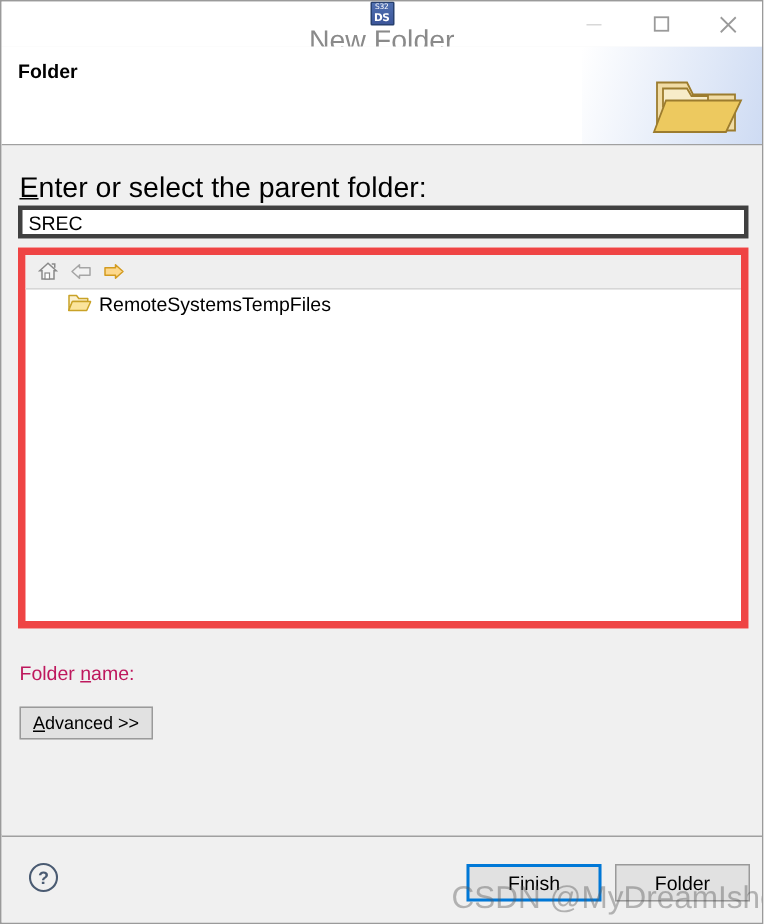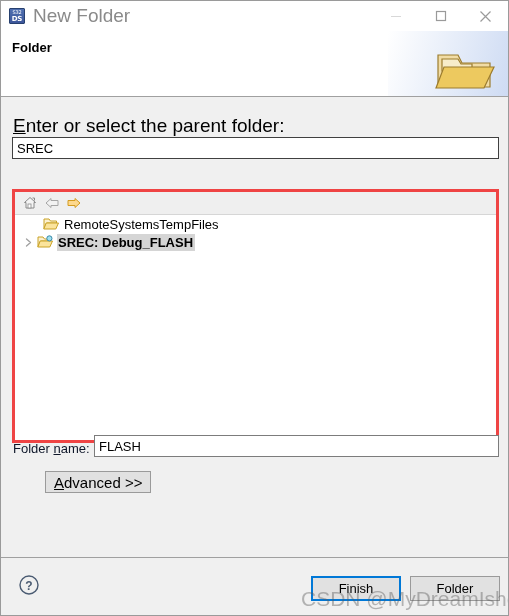--- a/index.html
+++ b/index.html
@@ -29,20 +29,21 @@
 
   
   #titlebar {
     position: absolute;
     left: 0; top: 0;
     width: 100%;
     height: 30px;
     background: #ffffff;
     display: flex;
     align-items: center;
+    flex-direction: column;
   }
   #app-icon {
     width: 16px; height: 16px;
     margin-left: 8px;
     margin-right: 8px;
     background: linear-gradient(#4f6fb0, #3c569a);
     border: 1px solid #27406f;
     box-sizing: border-box;
     border-radius: 1px;
     position: relative;
@@ -141,40 +142,39 @@
     color: #000;
   }
   .mn { text-decoration: underline; }
 
   #parent-input {
     position: absolute;
     left: 11px; top: 40px;
     width: 487px;
     height: 22px;
     box-sizing: border-box;
-    border: 1px solid #404040;
+    border: 3px solid #404040;
     background: #ffffff;
     font-family: "Liberation Sans", sans-serif;
     font-size: 13px;
     color: #000;
     padding: 0 4px;
     outline: none;
   }
 
   
   #tree-panel {
     position: absolute;
     left: 11px; top: 68px;
     width: 487px;
     height: 254px;
     box-sizing: border-box;
-    border: 3px solid #ef4444;
+    border: 5px solid #ef4444;
     background: #ffffff;
     overflow: hidden;
-    margin-top: 24px;
   }
   #tree-toolbar {
     height: 23px;
     background: #efefef;
     border-bottom: 1px solid #d6d6d6;
     display: flex;
     align-items: center;
     padding-left: 4px;
     box-sizing: border-box;
   }
@@ -217,21 +217,21 @@
   .tree-row.selected .tree-label {
     font-weight: bold;
     background: #d5d5d5;
   }
 
   
   #fname-label {
     position: absolute;
     left: 12px; top: 344px;
     font-size: 13px;
-    color: #0f172a;
+    color: #be185d;
   }
   #fname-input {
     position: absolute;
     left: 93px; top: 338px;
     width: 405px;
     height: 22px;
     box-sizing: border-box;
     border: 1px solid #7c7c7c;
     background: #ffffff;
     font-family: "Liberation Sans", sans-serif;
@@ -243,25 +243,24 @@
 
   #advanced-btn {
     position: absolute;
     left: 12px; top: 374px;
     min-width: 88px;
     height: 22px;
     box-sizing: border-box;
     border: 1px solid #9a9a9a;
     background: #e1e1e1;
     font-family: "Liberation Sans", sans-serif;
-    font-size: 15px;
+    font-size: 12px;
     color: #000;
     padding: 0 8px;
     cursor: default;
-    margin-left: 32px;
   }
 
   
   #footer {
     position: absolute;
     left: 0; top: 556px;
     width: 100%;
     height: 59px;
     background: #f0f0f0;
     border-top: 1px solid #a0a0a0;
@@ -382,42 +381,26 @@
         <div class="tree-row" style="padding-left:27px;">
           <span class="tree-icon">
             <svg width="16" height="14" viewBox="0 0 16 14">
               <path d="M1 2 L6 2 L7.5 4 L13.5 4 L13.5 6 L3.5 6 L1 11.5 Z" fill="#fbf0cf" stroke="#c9a227" stroke-width="1" stroke-linejoin="round"></path>
               <path d="M3.2 6 L15.5 6 L12.8 12 L0.8 12 Z" fill="#fbe49c" stroke="#c9a227" stroke-width="1" stroke-linejoin="round"></path>
             </svg>
           </span>
           <span class="tree-label">RemoteSystemsTempFiles</span>
         </div>
 
-        <div class="tree-row selected">
-          <span class="twisty">
-            <svg width="9" height="9" viewBox="0 0 9 9">
-              <path d="M2.5 1 L6.5 4.5 L2.5 8" fill="none" stroke="#a0a0a0" stroke-width="1.3" stroke-linecap="round" stroke-linejoin="round"></path>
-            </svg>
-          </span>
-          <span class="tree-icon">
-            <svg width="16" height="14" viewBox="0 0 16 14">
-              <path d="M1 2 L6 2 L7.5 4 L13.5 4 L13.5 6 L3.5 6 L1 11.5 Z" fill="#fbf0cf" stroke="#c9a227" stroke-width="1" stroke-linejoin="round"></path>
-              <path d="M3.2 6 L15.5 6 L12.8 12 L0.8 12 Z" fill="#fbe49c" stroke="#c9a227" stroke-width="1" stroke-linejoin="round"></path>
-              <circle cx="12.4" cy="3.4" r="2.6" fill="#9fe0f2" stroke="#2d7f9d" stroke-width="0.9"></circle>
-            </svg>
-          </span>
-          <span class="tree-label">SREC: Debug_FLASH</span>
-        </div>
 
       </div>
     </div>
 
     <div id="fname-label"><span>Folder </span><span class="mn">n</span><span>ame:</span></div>
 
-    <input id="fname-input" type="text" value="FLASH" style="">
 
     <button id="advanced-btn"><span class="mn">A</span><span>dvanced &gt;&gt;</span></button>
 
   </div>
 
   <div id="footer">
     <svg id="help-btn" viewBox="0 0 22 22">
       <circle cx="11" cy="11" r="9" fill="none" stroke="#4a5b72" stroke-width="1.4"></circle>
       <text x="11" y="15.5" text-anchor="middle" font-family="Liberation Sans, sans-serif" font-size="12" font-weight="bold" fill="#4a5b72">?</text>
     </svg>

